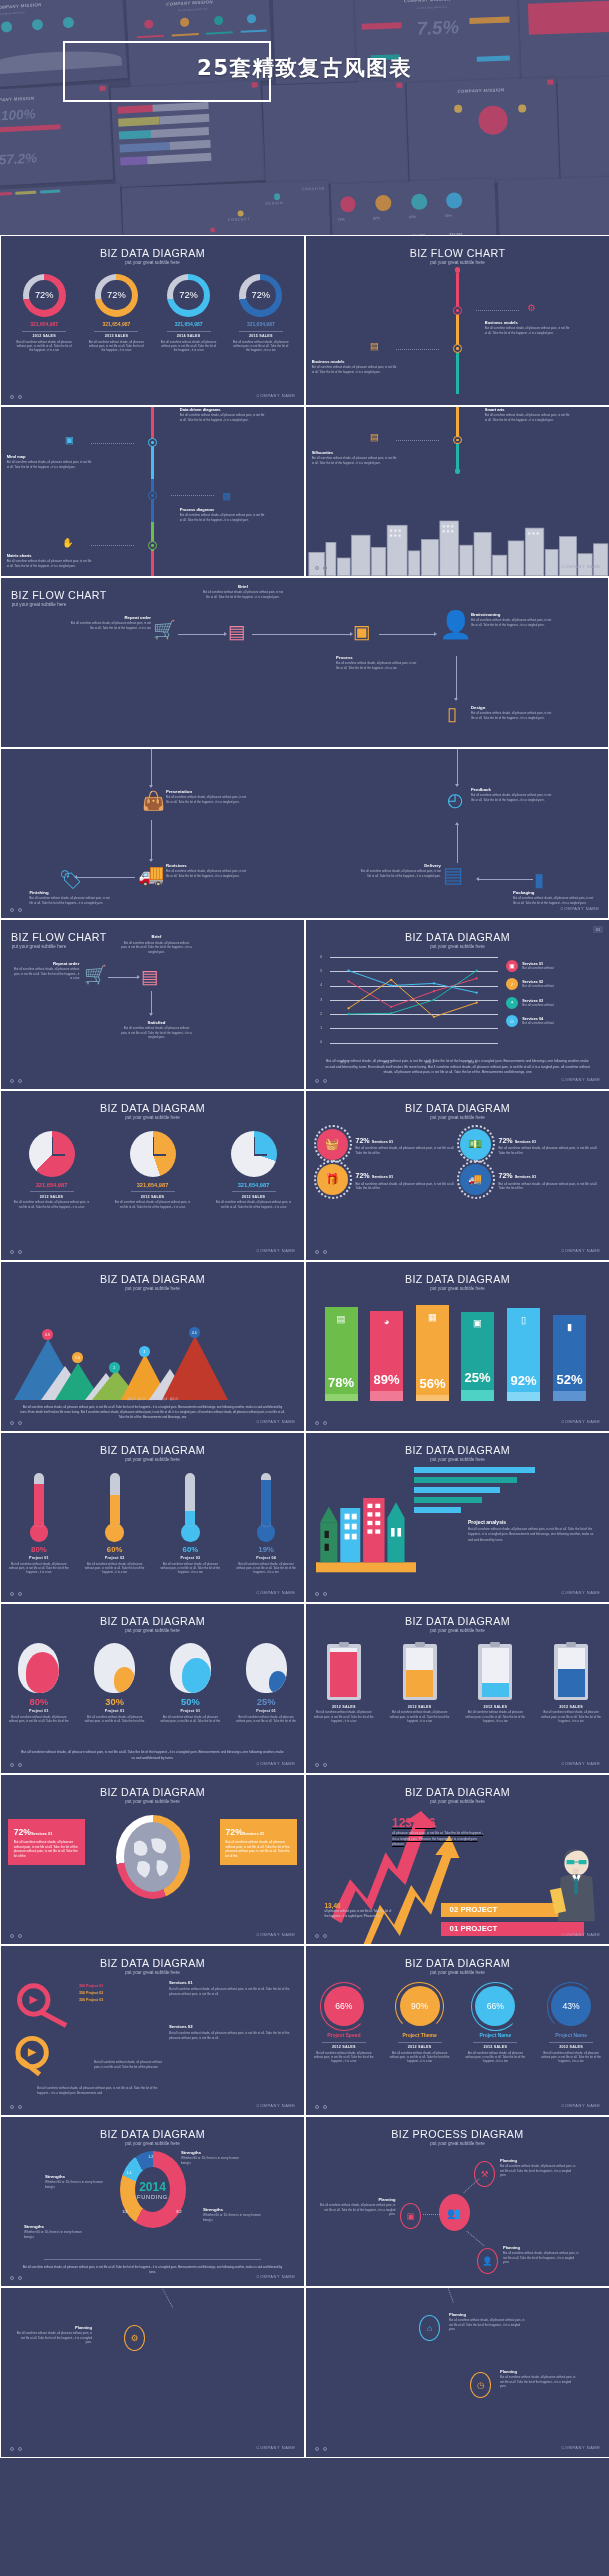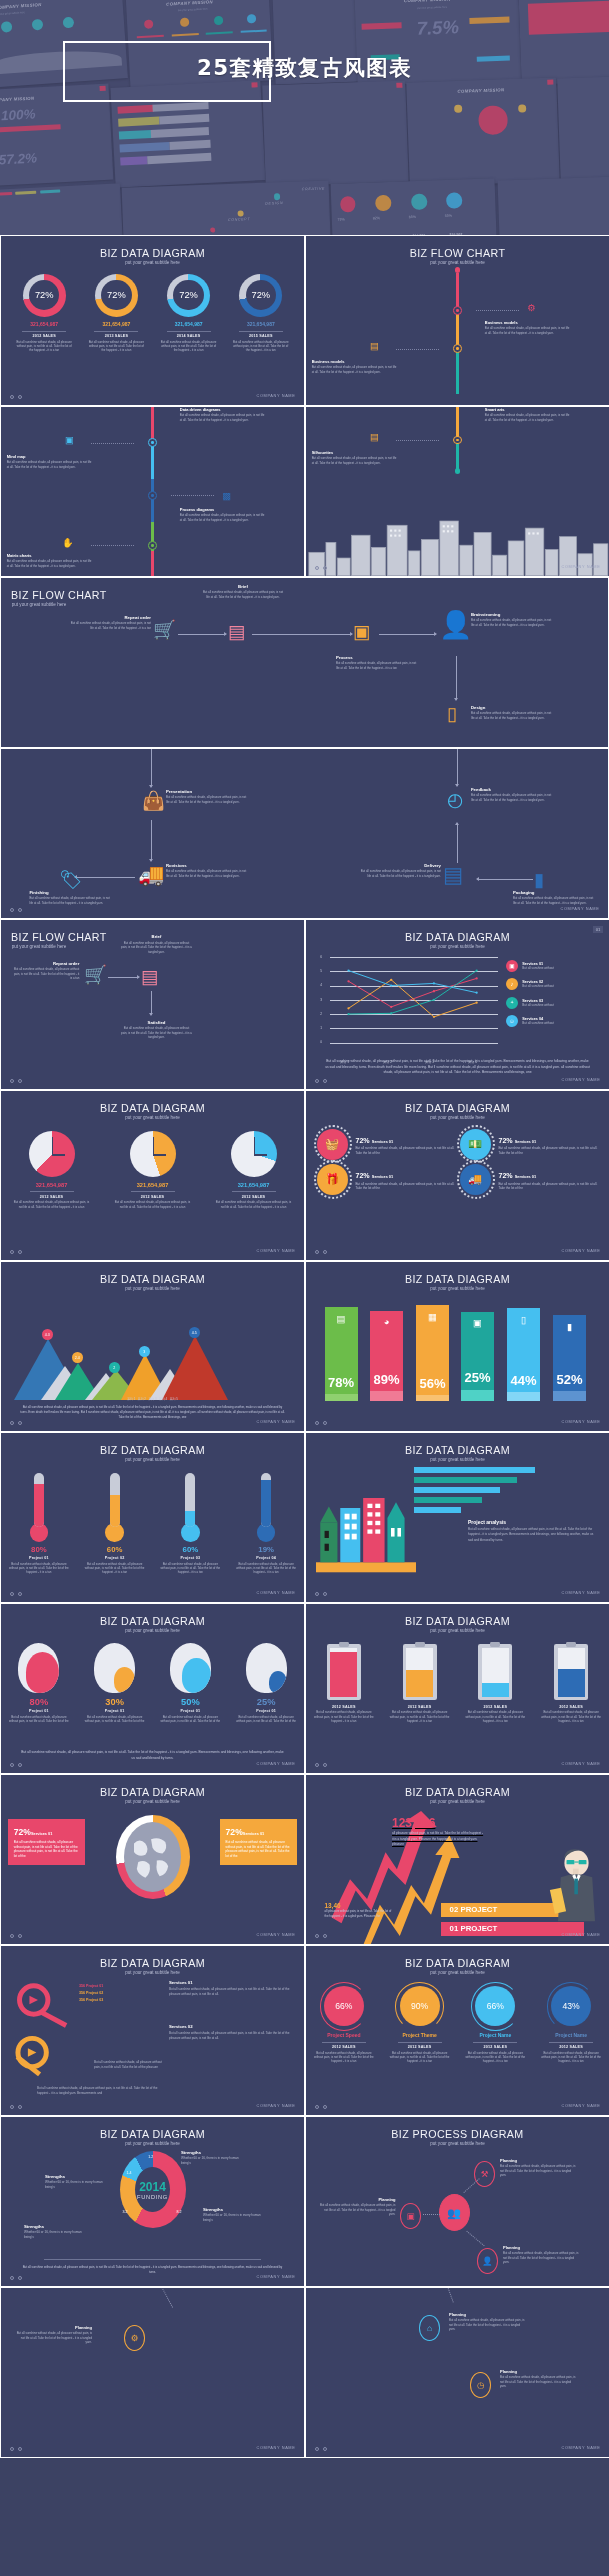--- a/index.html
+++ b/index.html
@@ -854,21 +854,21 @@
       <div class="bar3d" style="left:155px;">
         <div class="face" style="height:78px;background:#1fa69c;">
             <div class="ic">▣</div>
             <div class="pct">25%</div>
           </div>
         <div style="width:33px;height:11.4px;background:#4fd2c6;"></div>
       </div>
       <div class="bar3d" style="left:201px;">
         <div class="face" style="height:84px;background:#45bff0;">
             <div class="ic">▯</div>
-            <div class="pct">44%</div>
+            <div class="pct">92%</div>
           </div>
         <div style="width:33px;height:8.6px;background:#83d6f6;"></div>
       </div>
       <div class="bar3d" style="left:247px;">
         <div class="face" style="height:76px;background:#2d6cb5;">
             <div class="ic">▮</div>
             <div class="pct">52%</div>
           </div>
         <div style="width:33px;height:10px;background:#5d93d0;"></div>
       </div>

